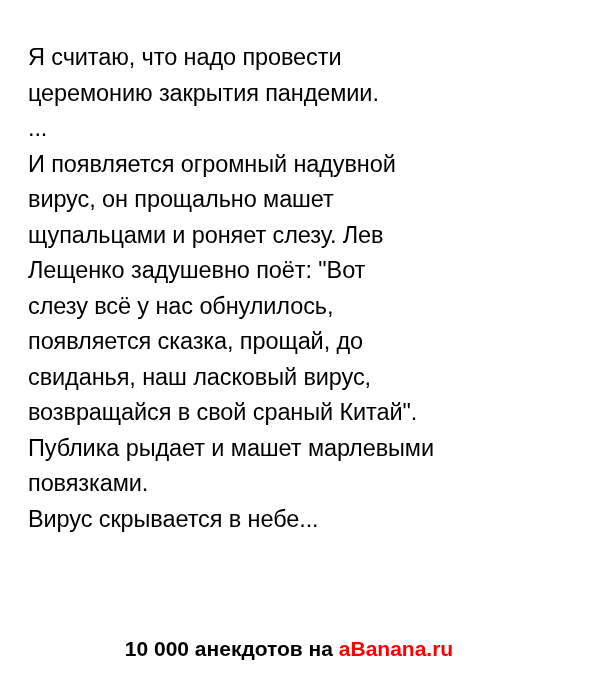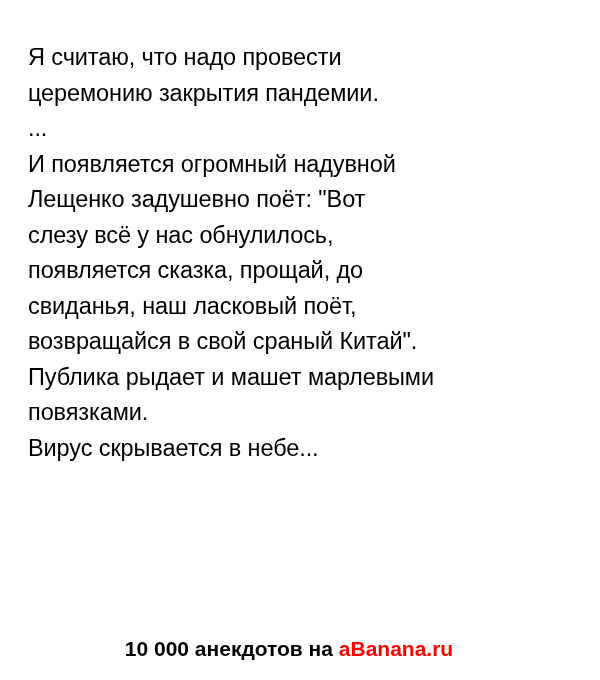--- a/index.html
+++ b/index.html
@@ -55,24 +55,26 @@
 </head>
 <body>
 
 <div class="page">
 
   <div class="joke-body">
     <div class="joke-line">Я считаю, что надо провести</div>
     <div class="joke-line">церемонию закрытия пандемии.</div>
     <div class="joke-line">...</div>
     <div class="joke-line">И появляется огромный надувной</div>
+    <div class="joke-line">вирус, он прощально машет</div>
+    <div class="joke-line">щупальцами и роняет слезу. Лев</div>
     <div class="joke-line">Лещенко задушевно поёт: "Вот</div>
     <div class="joke-line">слезу всё у нас обнулилось,</div>
     <div class="joke-line">появляется сказка, прощай, до</div>
-    <div class="joke-line">свиданья, наш ласковый поёт,</div>
+    <div class="joke-line">свиданья, наш ласковый вирус,</div>
     <div class="joke-line">возвращайся в свой сраный Китай".</div>
     <div class="joke-line">Публика рыдает и машет марлевыми</div>
     <div class="joke-line">повязками.</div>
     <div class="joke-line">Вирус скрывается в небе...</div>
   </div>
 
   <div class="footer"><span>10 000 анекдотов на </span><span class="brand">aBanana</span><span class="brand-tld">.ru</span></div>
 
 </div>
 

